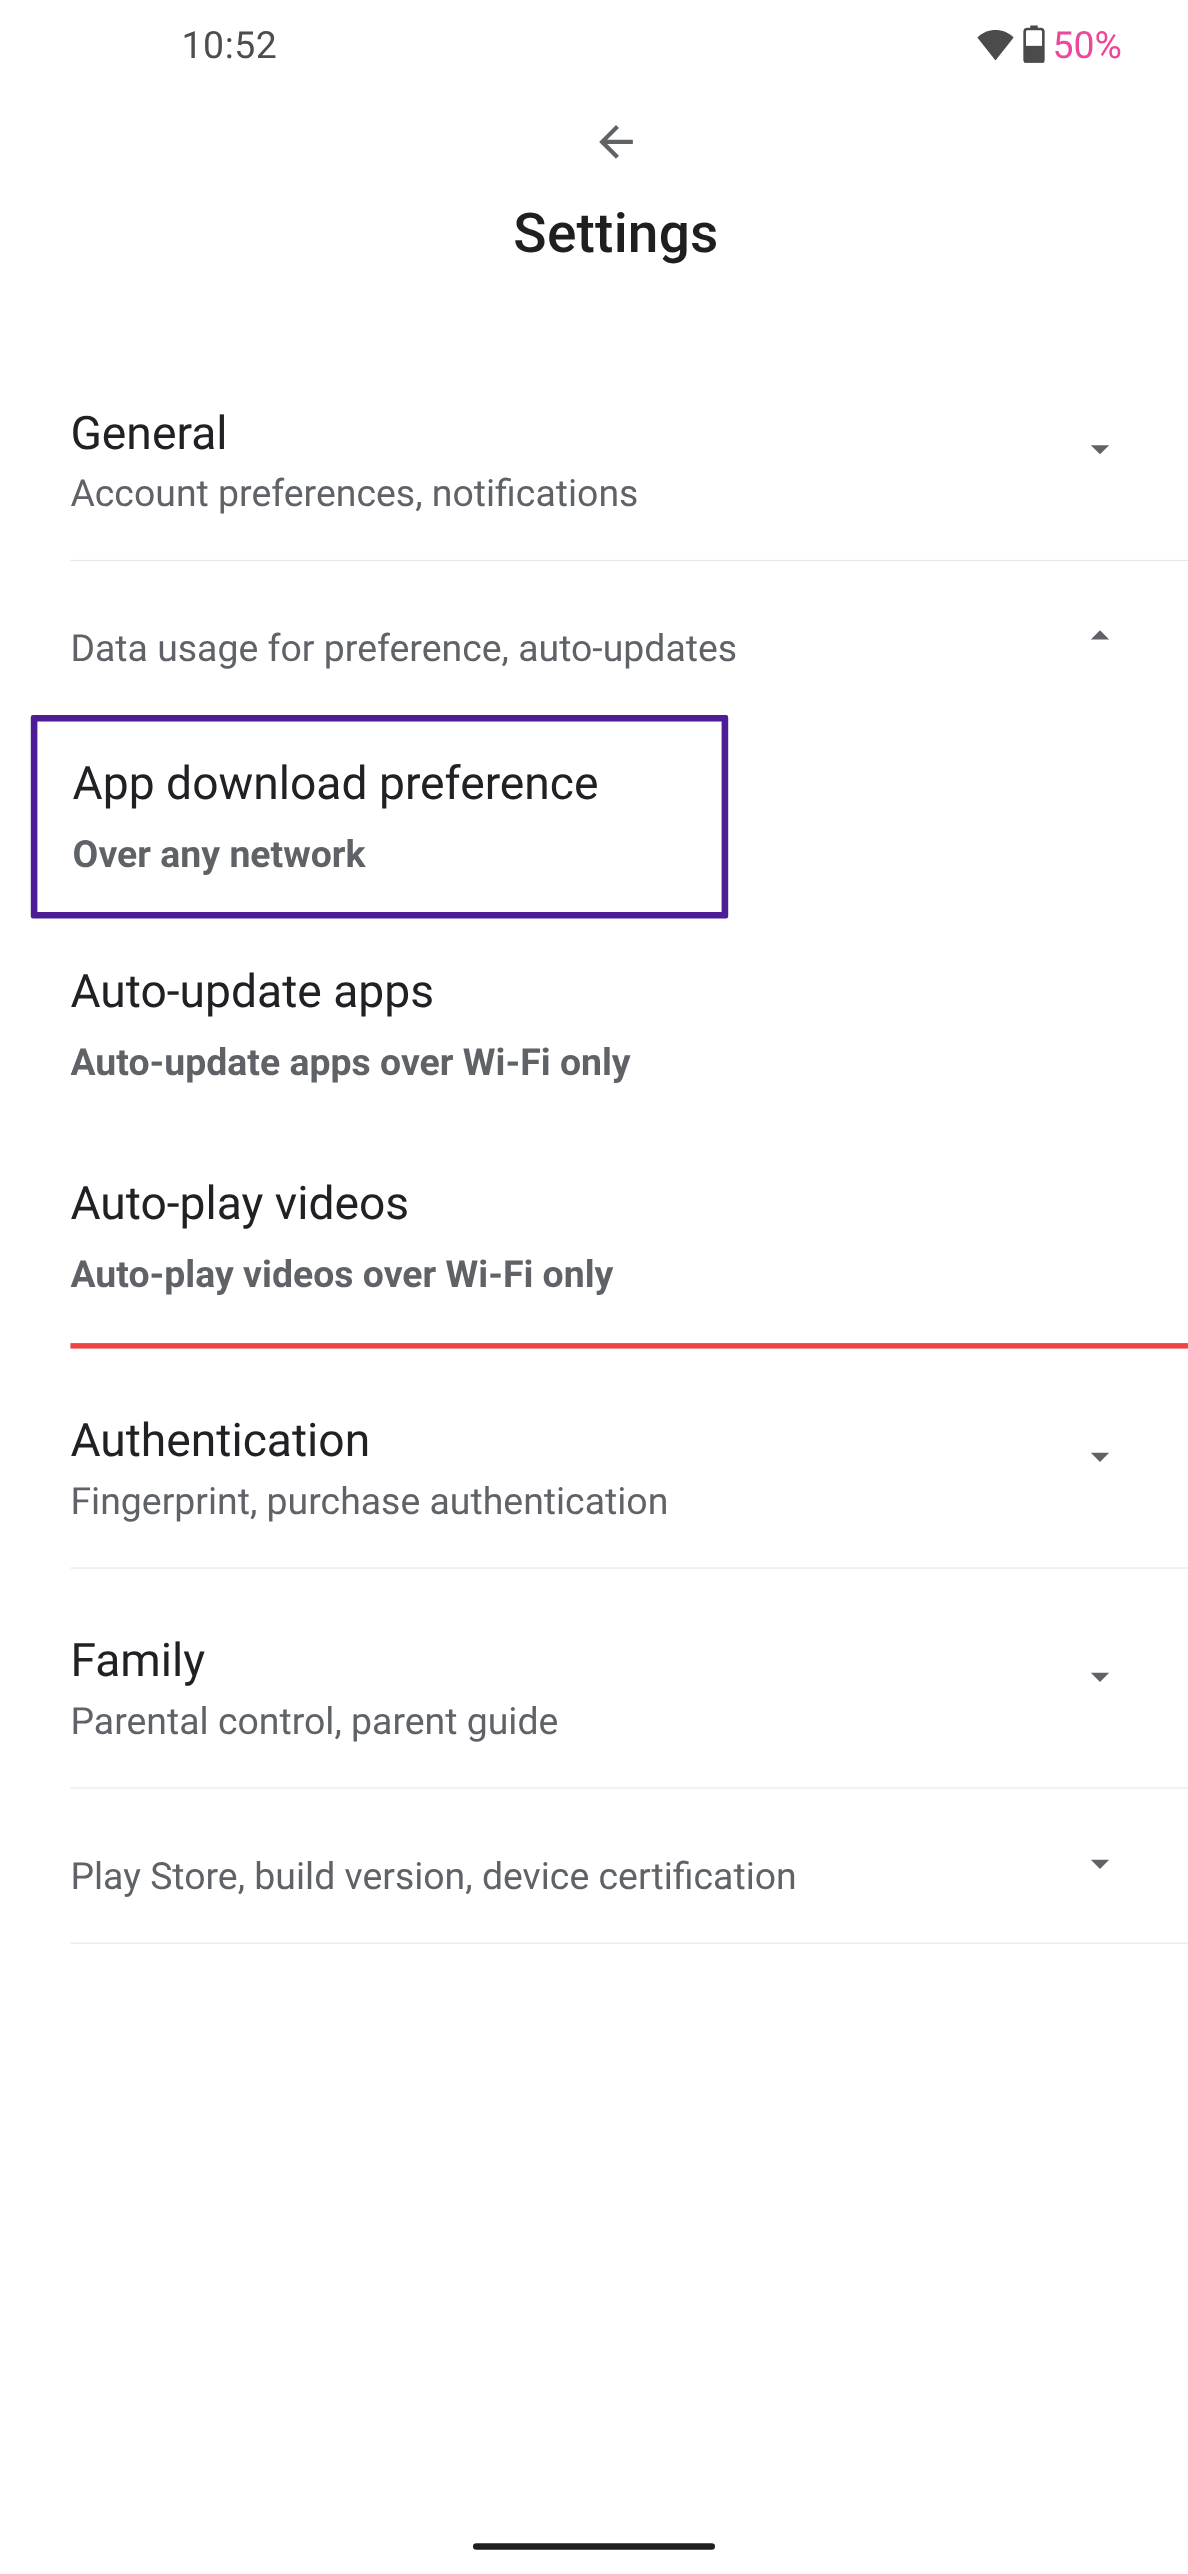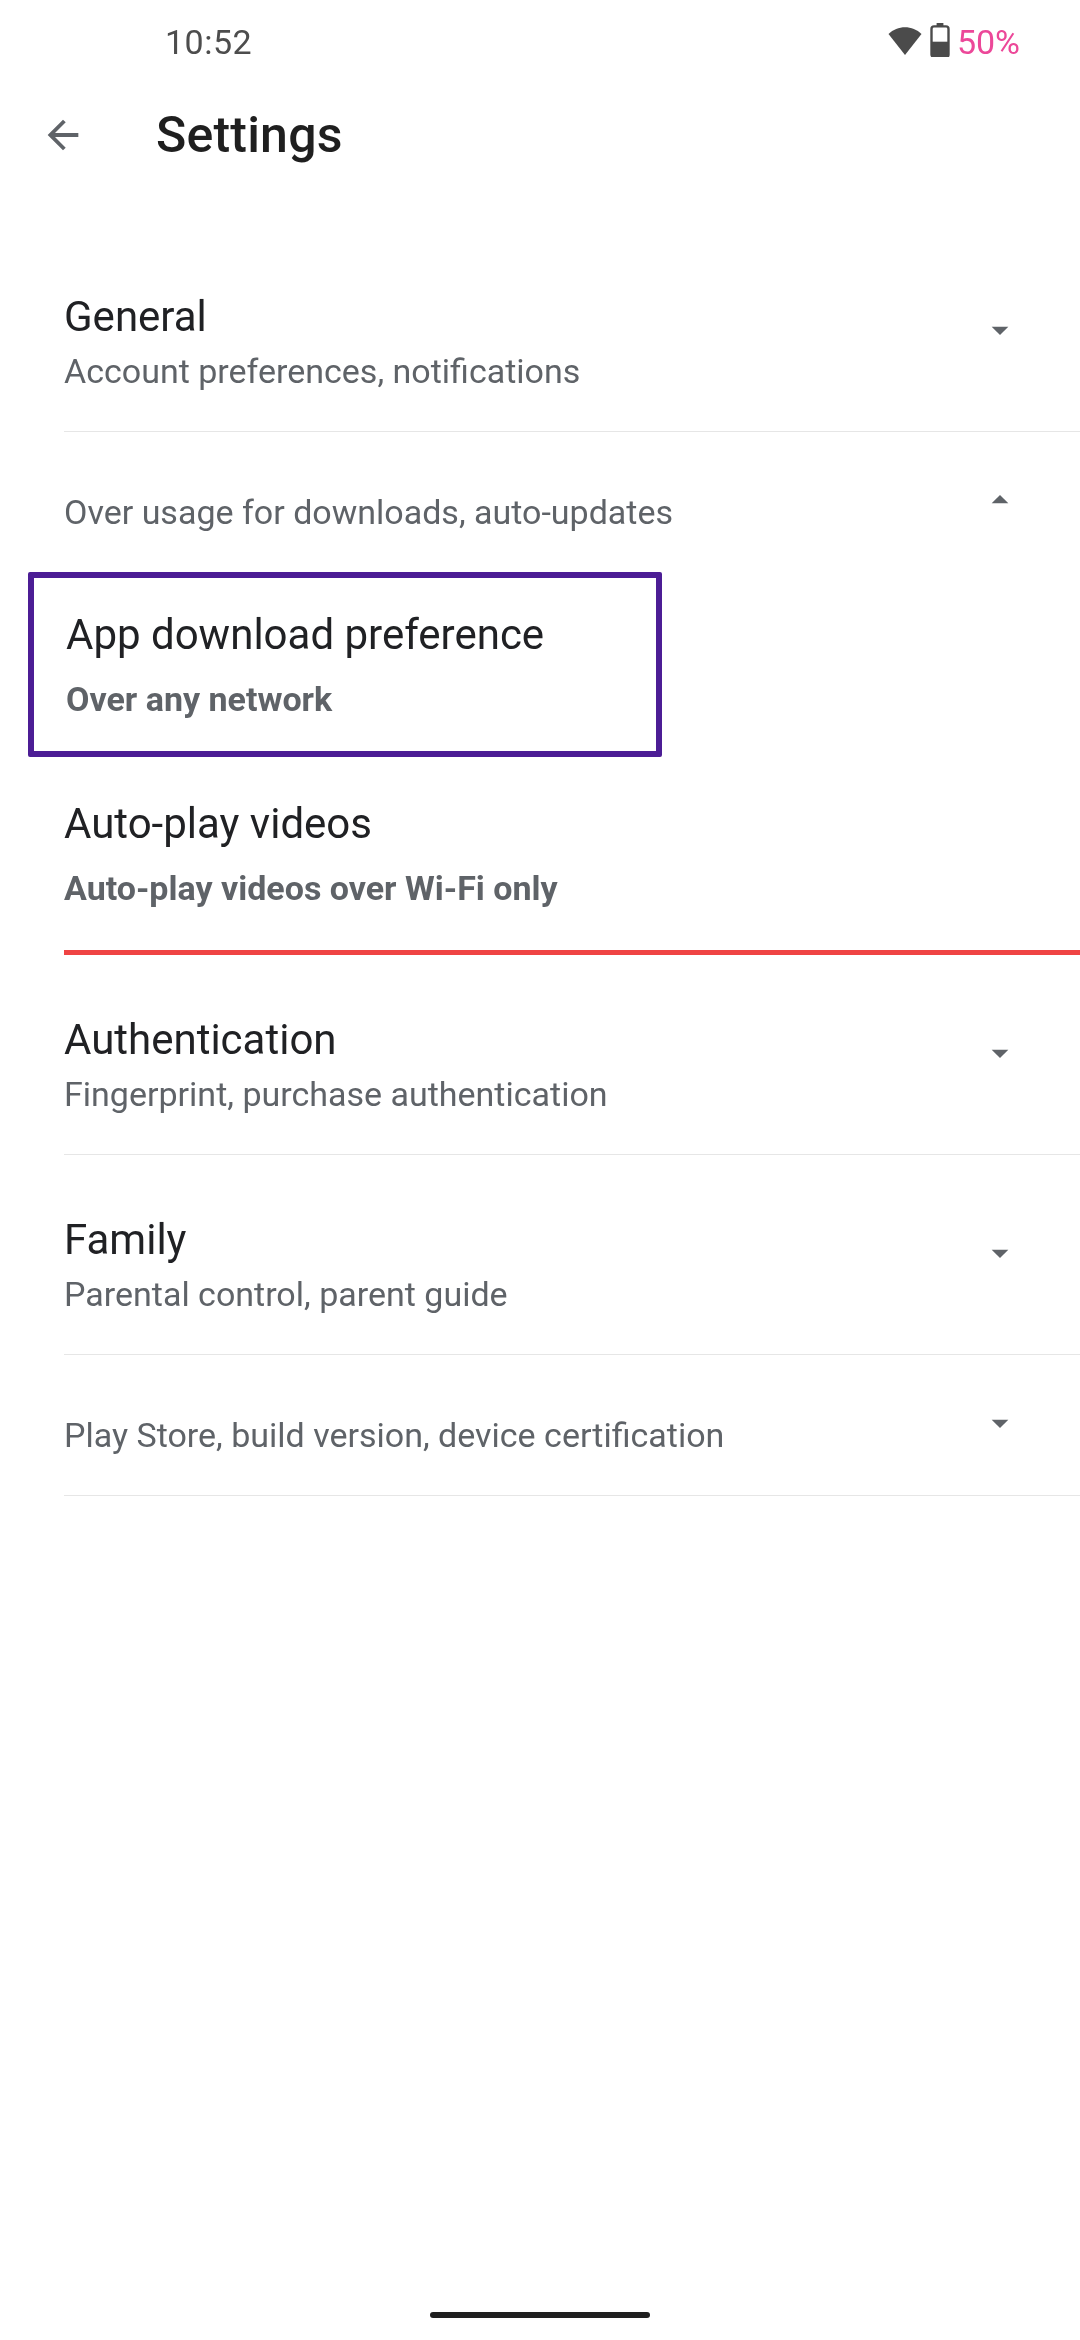--- a/index.html
+++ b/index.html
@@ -1,21 +1,21 @@
 <!DOCTYPE html>
 <html><head>
   <meta charset="utf-8">
   <style>
     * { margin: 0; padding: 0; box-sizing: border-box; -webkit-font-smoothing: antialiased; }
     html, body { width: 1080px; height: 2340px; background: #ffffff; font-family: Roboto, 'Segoe UI', Arial, sans-serif; color: #202124; }
     .status-bar { height: 84px; display: flex; align-items: center; justify-content: space-between; padding: 0 60px 0 0; }
     .status-time { font-size: 34px; color: #4d4d4d; padding-left: 165px; letter-spacing: 0.5px; }
     .status-right { display: flex; align-items: center; gap: 6px; }
     .status-batt-pct { font-size: 34px; color: #ec4899; }
-    .header { display: flex; align-items: center; padding: 22px 0 22px 40px; gap: 70px; }
+    .header { display: flex; align-items: center; padding: 22px 0 22px 40px; gap: 32px; flex-direction: column; }
     .back-btn { display: inline-flex; align-items: center; justify-content: center; }
     .title { font-size: 50px; font-weight: 500; color: #1f1f1f; letter-spacing: 0.2px; }
     .content { padding-top: 46px; }
     .section { padding: 40px 60px 40px 64px; display: flex; align-items: center; justify-content: space-between; border-bottom: 1px solid #e6e6e6; margin-left: 64px; margin-right: 0; padding-left: 0; }
     .section-text { display: flex; flex-direction: column; gap: 10px; margin-top: 20px; }
     .sec-title { font-size: 42px; color: #202124; font-weight: 400; }
     .sec-sub { font-size: 34px; color: #5f6368; font-weight: 400; }
     .chev { flex: 0 0 auto; }
     .sub-item { padding: 42px 60px 42px 64px; display: flex; flex-direction: column; gap: 10px; }
     .sub-title { font-size: 42px; color: #202124; font-weight: 400; }
@@ -65,34 +65,38 @@
     </div>
     <span class="chev">
       <svg width="40" height="40" viewBox="0 0 24 24">
           <path d="M7 10l5 5 5-5z" fill="#5f6368"></path>
         </svg>
     </span>
   </div>
 
   <div class="section expanded">
     <div class="section-text">
-      <span class="sec-sub">Over usage for downloads, auto-updates</span>
+      <span class="sec-sub">Data usage for preference, auto-updates</span>
     </div>
     <span class="chev">
       <svg width="40" height="40" viewBox="0 0 24 24">
           <path d="M7 14l5-5 5 5z" fill="#5f6368"></path>
         </svg>
     </span>
   </div>
 
   <div class="sub-item highlight">
     <span class="sub-title">App download preference</span>
     <span class="sub-sub">Over any network</span>
   </div>
 
+  <div class="sub-item">
+    <span class="sub-title">Auto-update apps</span>
+    <span class="sub-sub">Auto-update apps over Wi-Fi only</span>
+  </div>
 
   <div class="sub-item after-expanded" style="padding-left:0;">
     <span class="sub-title">Auto-play videos</span>
     <span class="sub-sub">Auto-play videos over Wi-Fi only</span>
   </div>
 
   <div class="section">
     <div class="section-text">
       <span class="sec-title">Authentication</span>
       <span class="sec-sub">Fingerprint, purchase authentication</span>

